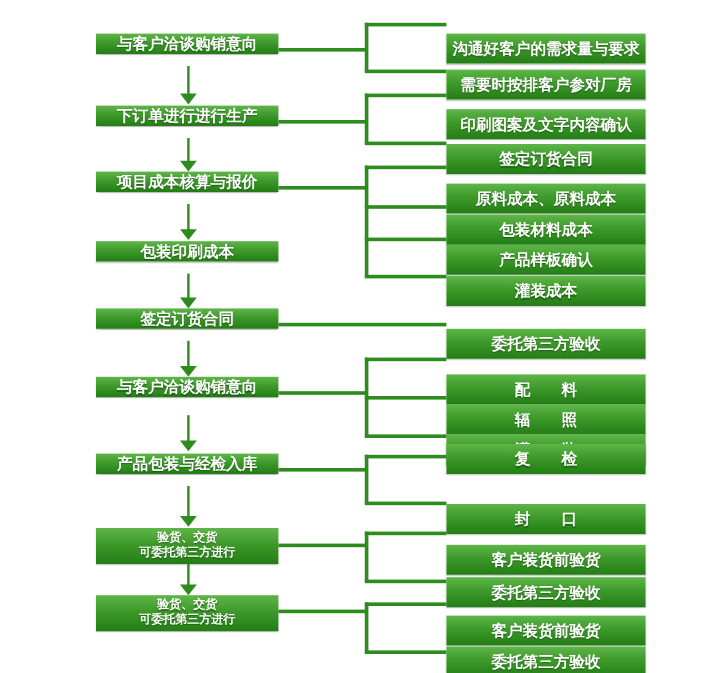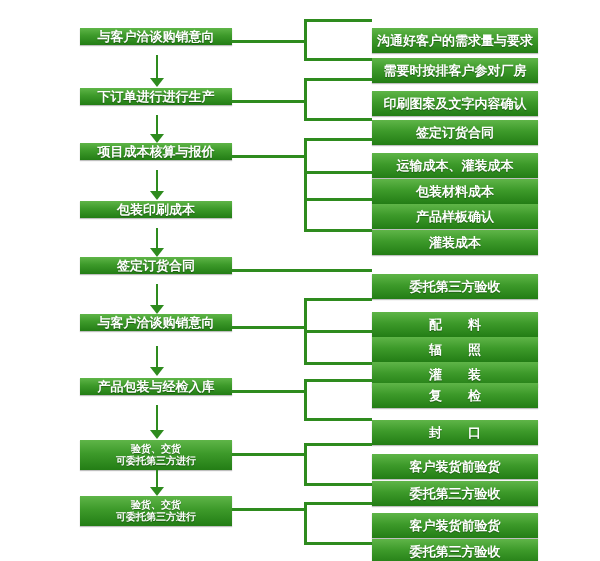--- a/index.html
+++ b/index.html
@@ -56,21 +56,21 @@
       <div class="head" style="top:19px"></div>
     </div>
 
   <div class="box left" style="top:143px"><span>项目成本核算与报价</span></div>
   <div class="line" style="left:232px;top:155px;width:73px;height:3px"></div>
   <div class="line" style="left:304px;top:138px;width:3px;height:93px"></div>
   <div class="line" style="left:304px;top:138px;width:68px;height:3px"></div>
   <div class="line" style="left:304px;top:171px;width:68px;height:3px"></div>
   <div class="line" style="left:304px;top:198px;width:68px;height:3px"></div>
   <div class="line" style="left:304px;top:229px;width:68px;height:3px"></div>
-  <div class="box right" style="top:137px"><span>运输成本、灌装成本</span></div>
+  <div class="box right" style="top:137px"><span>原料成本、原料成本</span></div>
   <div class="box right" style="top:163px"><span>包装材料成本</span></div>
   <div class="box right" style="top:188px"><span>产品样板确认</span></div>
   <div class="box right" style="top:214px"><span>灌装成本</span></div>
 
   <div class="arrow" style="left:150px;top:170px;height:30px">
       <div class="shaft" style="height:22px"></div>
       <div class="head" style="top:21px"></div>
     </div>
 
   <div class="box left" style="top:201px"><span>包装印刷成本</span></div>
@@ -102,21 +102,21 @@
   <div class="arrow" style="left:150px;top:346px;height:30px">
       <div class="shaft" style="height:22px"></div>
       <div class="head" style="top:21px"></div>
     </div>
 
   <div class="box left" style="top:378px"><span>产品包装与经检入库</span></div>
   <div class="line" style="left:232px;top:390px;width:73px;height:3px"></div>
   <div class="line" style="left:304px;top:379px;width:3px;height:41px"></div>
   <div class="line" style="left:304px;top:379px;width:68px;height:3px"></div>
   <div class="line" style="left:304px;top:418px;width:68px;height:3px"></div>
-  <div class="box right" style="top:367px"><span>复　　检</span></div>
+  <div class="box right" style="top:354px"><span>复　　检</span></div>
   <div class="box right" style="top:404px"><span>封　　口</span></div>
 
   <div class="arrow" style="left:150px;top:405px;height:34px">
       <div class="shaft" style="height:26px"></div>
       <div class="head" style="top:25px"></div>
     </div>
 
   <div class="box left two-line" style="top:440px"><span>验货、交货
 可委托第三方进行</span></div>
   <div class="line" style="left:232px;top:453px;width:73px;height:3px"></div>

